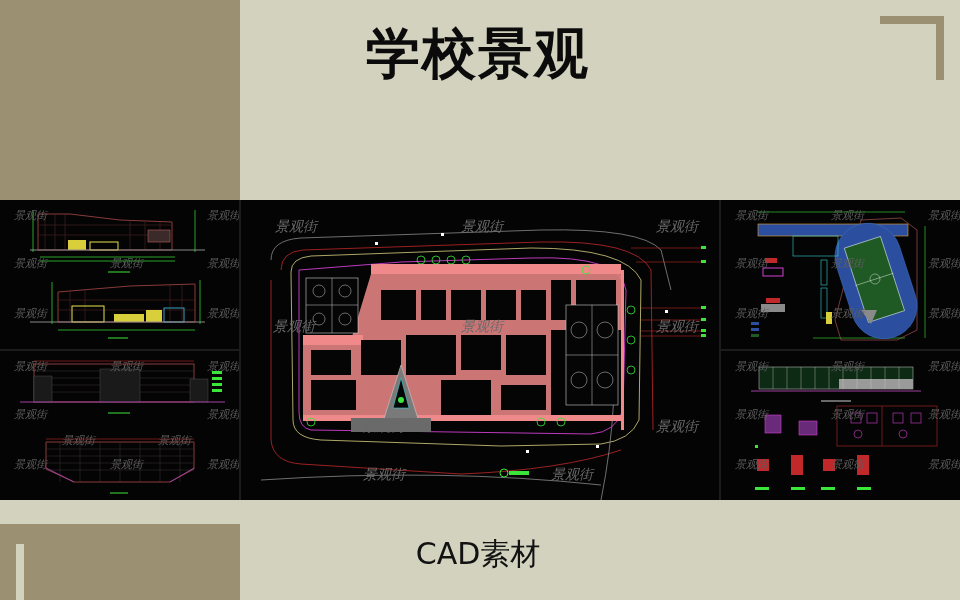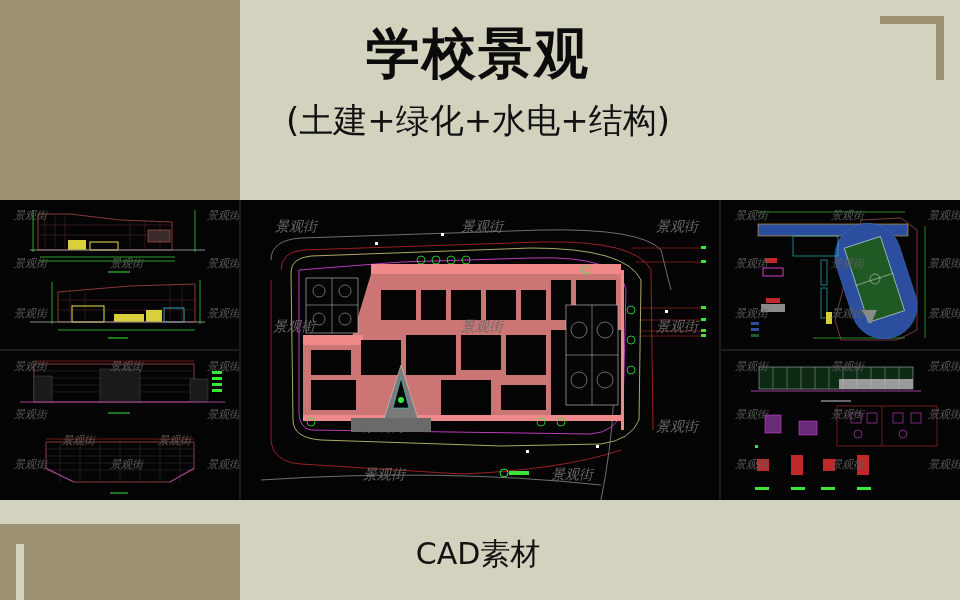--- a/index.html
+++ b/index.html
@@ -39,21 +39,20 @@
   .wm { position: absolute; font-size: 11px; color: #5e5e5e; font-style: italic; white-space: nowrap; }
   .wm-lg { font-size: 14px; color: #6a6a6a; }
   svg { position: absolute; left: 0; top: 0; }
 </style>
 </head>
 <body>
 
 <div class="band-top">
   <div class="khaki-block khaki-top"></div>
   <div class="title">学校景观</div>
-  <div class="subtitle">(土建+绿化+水电+结构)</div>
   <div class="bracket-tr"></div>
 </div>
 
 <div class="band-mid">
 
   <div class="panel p-left-top">
     <svg width="239" height="149" viewBox="0 0 239 149">
 
       <polygon points="38,50 38,14 70,14 120,20 172,22 172,50" fill="none" stroke="#8a3a3a" stroke-width="1"></polygon>
       <g stroke="#5a2a2a" stroke-width="0.5">

